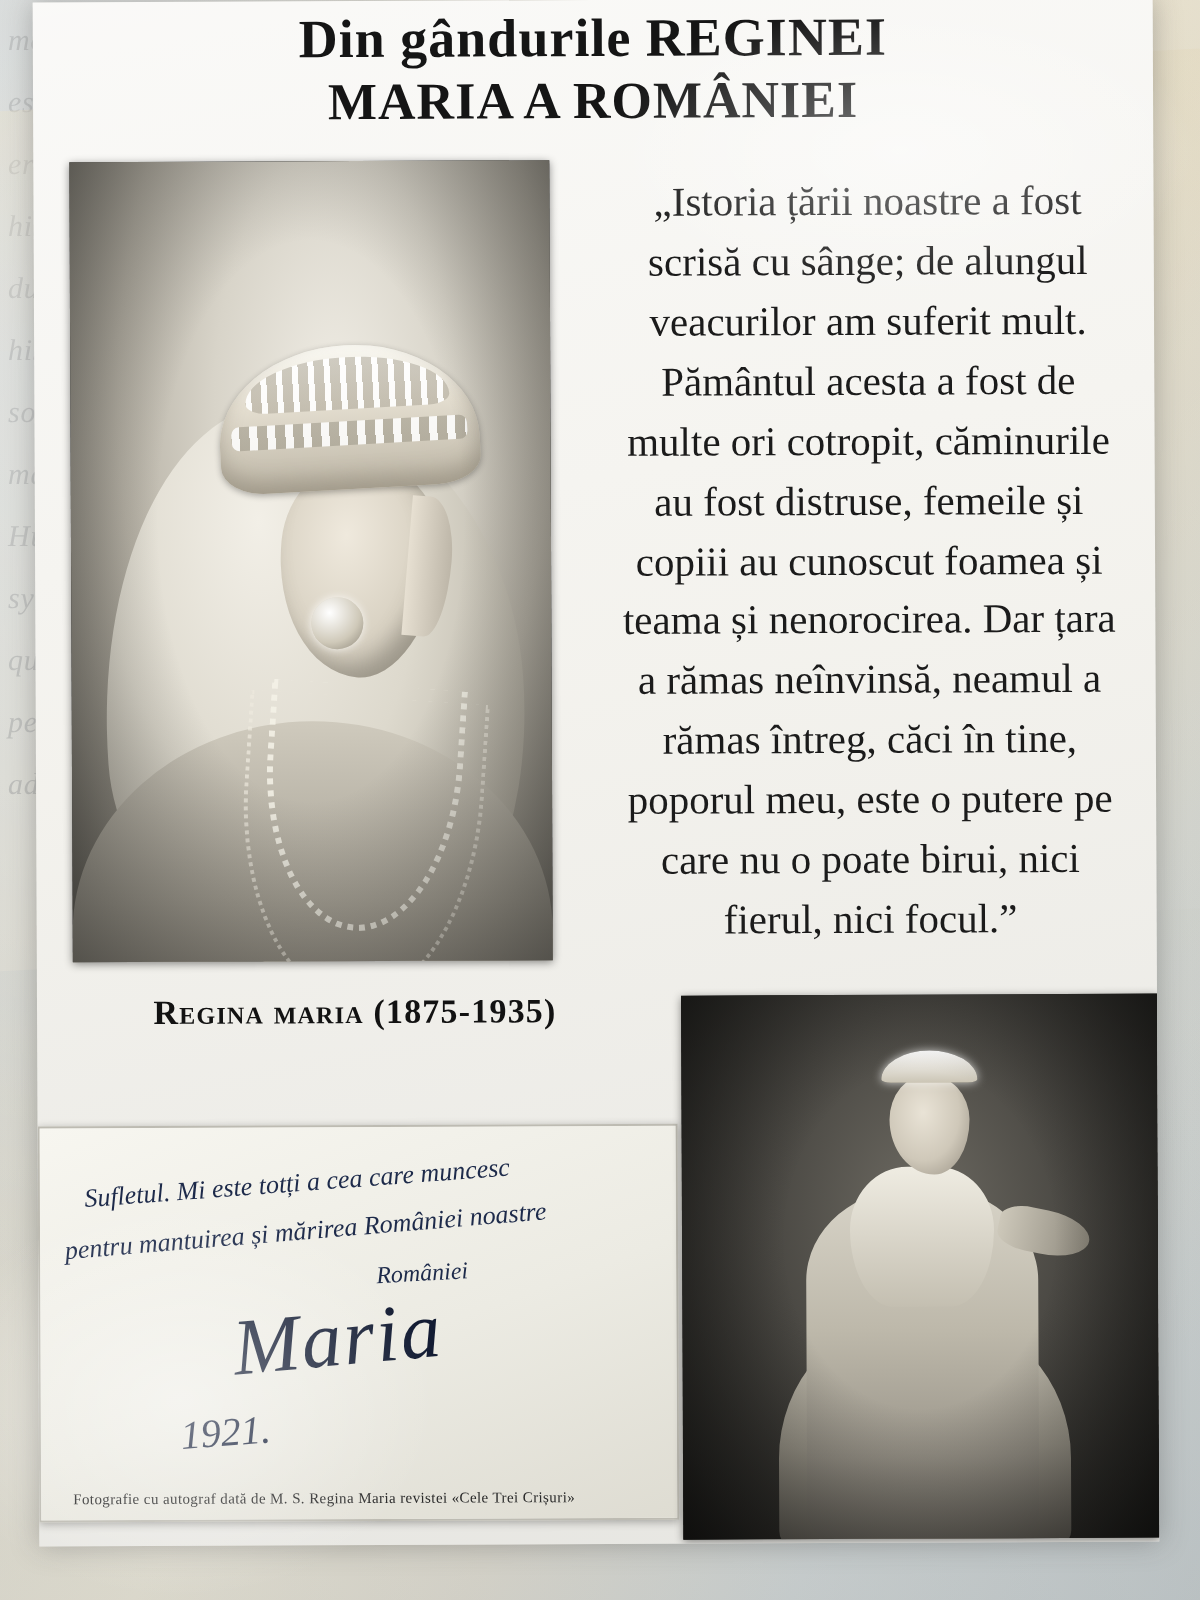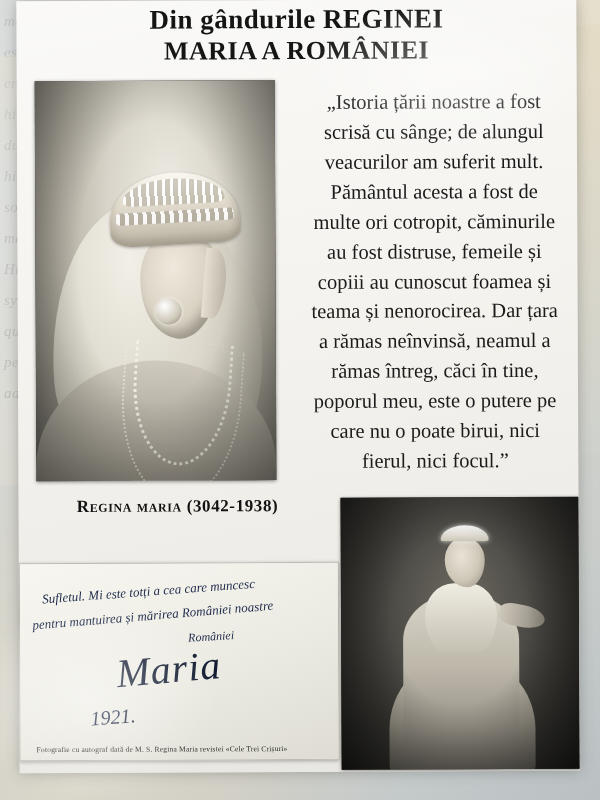--- a/index.html
+++ b/index.html
@@ -396,21 +396,21 @@
       <div class="p-crown"></div>
       <div class="p-brooch"></div>
       <div class="p-necklace"></div>
       <div class="p-necklace2"></div>
       <div class="p-vignette"></div>
     </div>
 
     <div class="quote">„Istoria țării noastre a fost scrisă cu sânge; de alungul veacurilor am suferit mult. Pământul acesta a fost de multe ori cotropit, căminurile au fost distruse, femeile și copiii au cunoscut foamea și teama și nenorocirea. Dar țara a rămas neînvinsă, neamul a rămas întreg, căci în tine, poporul meu, este o putere pe care nu o poate birui, nici fierul, nici focul.”</div>
 
     <div class="caption">
-      <span class="caps">Regina maria (3042-1938)</span>
+      <span class="caps">Regina maria (1875-1935)</span>
     </div>
 
     <div class="autograph">
       <div class="ag-paper"></div>
       <div class="ag-line ag-l1">Sufletul. Mi este totți a cea care muncesc</div>
       <div class="ag-line ag-l2">pentru mantuirea și mărirea României noastre</div>
       <div class="ag-line ag-l3">României</div>
       <div class="ag-sign">Maria</div>
       <div class="ag-year">1921.</div>
       <div class="ag-foot">Fotografie cu autograf dată de M. S. Regina Maria revistei «Cele Trei Crișuri»</div>

